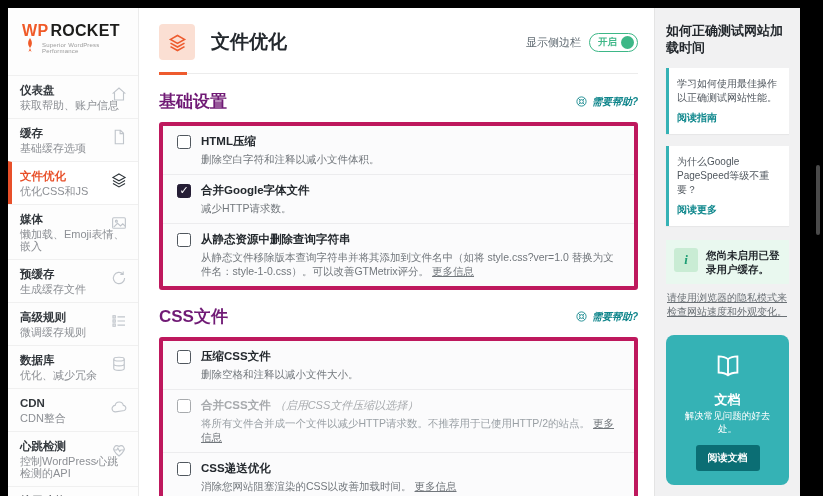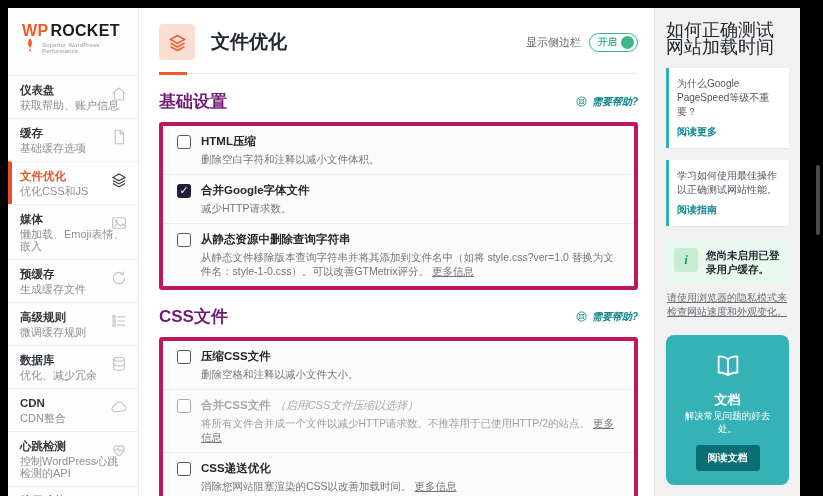--- a/index.html
+++ b/index.html
@@ -61,21 +61,21 @@
   .opt-note { font-size:11px; font-weight:normal; font-style:italic; color:#a7aaad; margin-left:4px; }
   .opt-desc { font-size:10.5px; color:#72777c; line-height:14px; margin-top:3px; }
   .opt-link { color:#72777c; text-decoration:underline; cursor:pointer; }
   .opt-row.disabled .opt-label { color:#a7aaad; }
   .opt-row.disabled .opt-desc { color:#9aa0a5; }
   .opt-row.disabled .checkbox { border-color:#a7aaad; }
 
   
   .help-panel { width:146px; flex:none; background:#f1f1f2; border-left:1px solid #e4e4e4;
     padding:14px 11px; overflow:hidden; }
-  .hp-heading { font-size:18px; font-weight:normal; color:#23282d; line-height:17px; }
+  .hp-heading { font-size:13px; font-weight:bold; color:#23282d; line-height:17px; }
   .hp-card { background:#fff; border-left:3px solid #35b2b5; padding:9px 8px; margin-top:12px;
     box-shadow:0 1px 1px rgba(0,0,0,.04); }
   .hp-card-text { font-size:10px; color:#50575e; line-height:14px; }
   .hp-card-link { font-size:10px; font-weight:bold; color:#10888d; margin-top:6px; cursor:pointer; }
   .hp-notice { margin-top:14px; }
   .hp-notice-top { background:#e9f8ef; padding:8px; display:flex; gap:8px; align-items:flex-start; }
   .hp-notice-icon { width:24px; height:24px; background:#c9ecd4; border-radius:3px; flex:none;
     display:flex; align-items:center; justify-content:center;
     font-family:"Liberation Serif","DejaVu Serif",serif; font-style:italic; font-weight:bold;
     font-size:13px; color:#1c9d74; }
@@ -308,27 +308,27 @@
         </div>
       </div>
     </div>
 
   </div>
 
   <div class="help-panel">
     <div class="hp-heading">如何正确测试网站加载时间</div>
 
     <div class="hp-card">
+      <div class="hp-card-text">学习如何使用最佳操作以正确测试网站性能。</div>
+      <div class="hp-card-link">阅读指南</div>
+    </div>
+
+    <div class="hp-card">
       <div class="hp-card-text">为什么Google PageSpeed等级不重要？</div>
       <div class="hp-card-link">阅读更多</div>
-    </div>
-
-    <div class="hp-card">
-      <div class="hp-card-text">学习如何使用最佳操作以正确测试网站性能。</div>
-      <div class="hp-card-link">阅读指南</div>
     </div>
 
     <div class="hp-notice">
       <div class="hp-notice-top">
         <span class="hp-notice-icon">i</span>
         <span class="hp-notice-title">您尚未启用已登录用户缓存。</span>
       </div>
       <div class="hp-notice-body">请使用浏览器的隐私模式来检查网站速度和外观变化。</div>
     </div>
 

